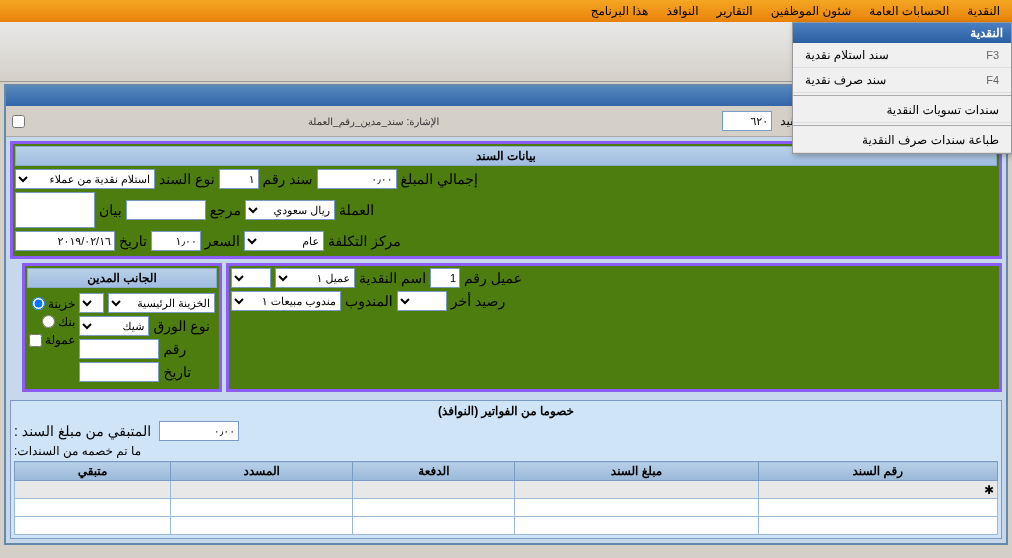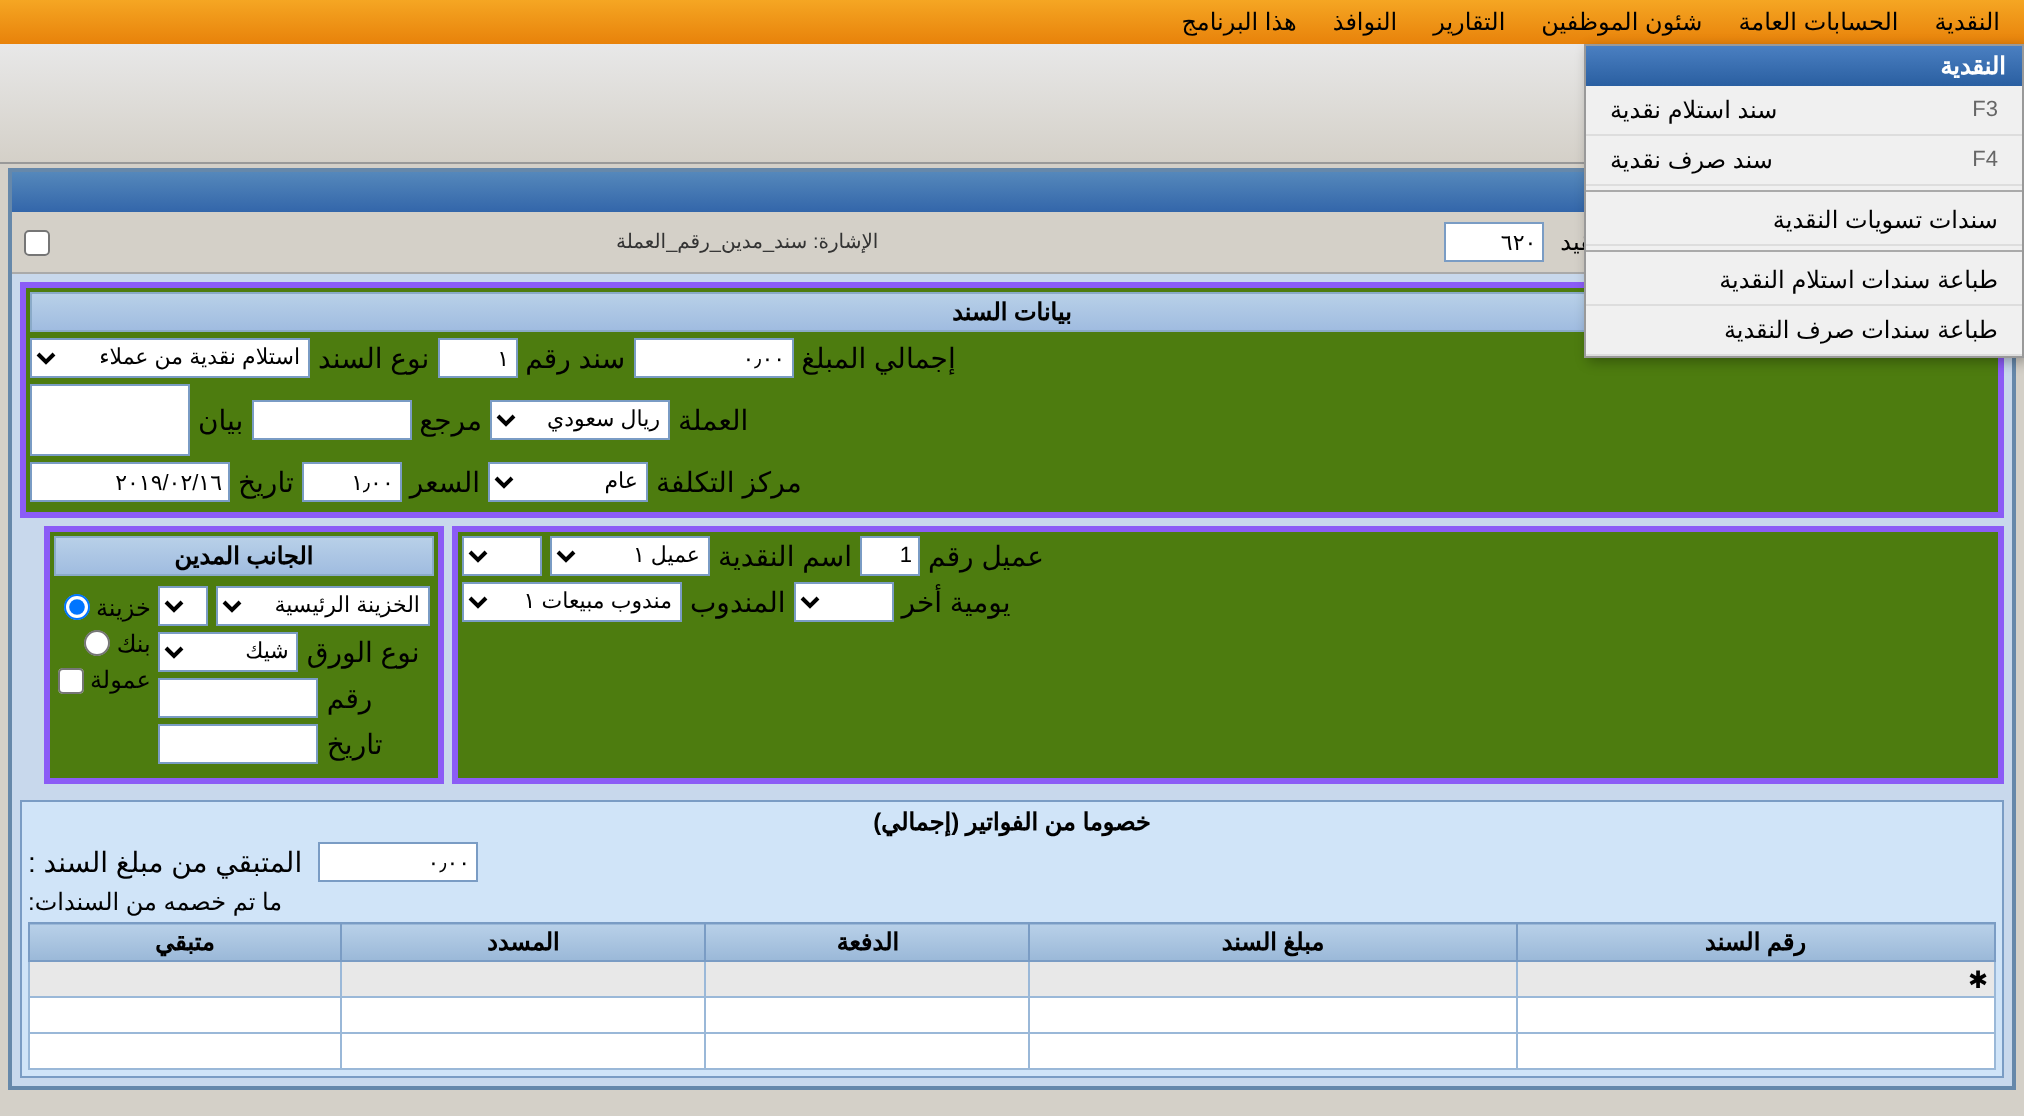--- a/index.html
+++ b/index.html
@@ -280,23 +280,20 @@
   </div>
   <div class="dropdown-item">
     <span class="shortcut">F4</span>
     <span>سند صرف نقدية</span>
   </div>
   <div class="dropdown-divider"></div>
   <div class="dropdown-item">
     <span>سندات تسويات النقدية</span>
   </div>
   <div class="dropdown-divider"></div>
-  <div class="dropdown-item">
-    <span>طباعة سندات استلام النقدية</span>
-  </div>
   <div class="dropdown-item">
     <span>طباعة سندات صرف النقدية</span>
   </div>
 </div>
 
 <div class="main-window" style="margin-top: 2px; margin-left:4px; margin-right:4px;">
   <div class="window-titlebar">
     <div class="window-titlebar-right">
       <div class="window-close-btn">✕</div>
     </div>
@@ -368,21 +365,21 @@
           <input class="form-input" style="width: 30px;" value="1">
           <label class="form-label">اسم النقدية</label>
           <select class="form-select" style="width:80px;">
             <option>عميل ١</option>
           </select>
           <select class="form-select" style="width:40px;">
             <option></option>
           </select>
         </div>
         <div class="form-row">
-          <label class="form-label">يومية أخر</label>
+          <label class="form-label">رصيد أخر</label>
           <select class="form-select" style="width:50px;"><option></option></select>
           <label class="form-label">المندوب</label>
           <select class="form-select" style="width:110px;">
             <option>مندوب مبيعات ١</option>
           </select>
         </div>
       </div>
 
       <div class="debit-section section-group" style="width:200px;">
         <div class="section-title">الجانب المدين</div>
@@ -423,21 +420,21 @@
             <label class="checkbox-item">
               <span>عمولة</span>
               <input type="checkbox" style="">
             </label>
           </div>
         </div>
       </div>
     </div>
 
     <div class="bottom-section">
-      <div class="bottom-title">خصوما من الفواتير (إجمالي)</div>
+      <div class="bottom-title">خصوما من الفواتير (النوافذ)</div>
       <div class="bottom-row">
         <input class="form-input" style="width: 80px;" value="٠٫٠٠">
         <label class="form-label">المتبقي من مبلغ السند :</label>
       </div>
       <div class="bottom-row">
         <span style="font-weight:normal;">ما تم خصمه من السندات:</span>
       </div>
       <table class="data-table">
         <thead>
           <tr>

